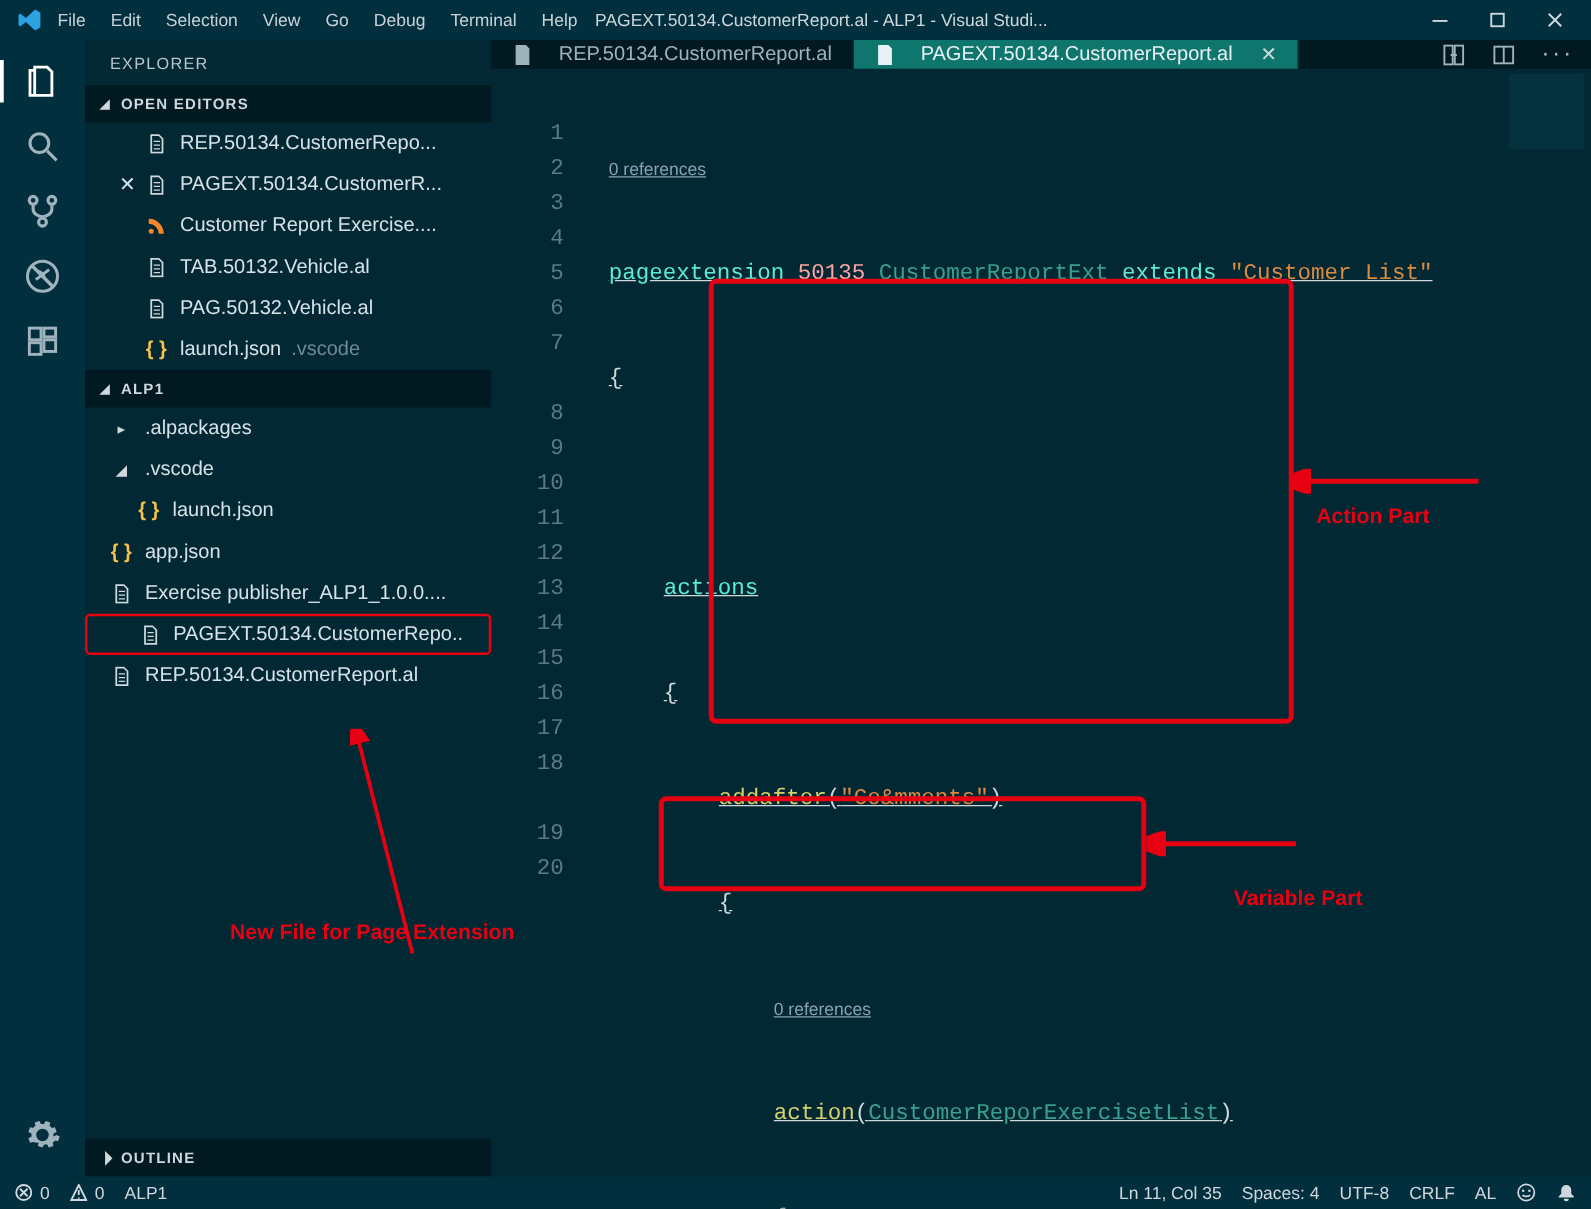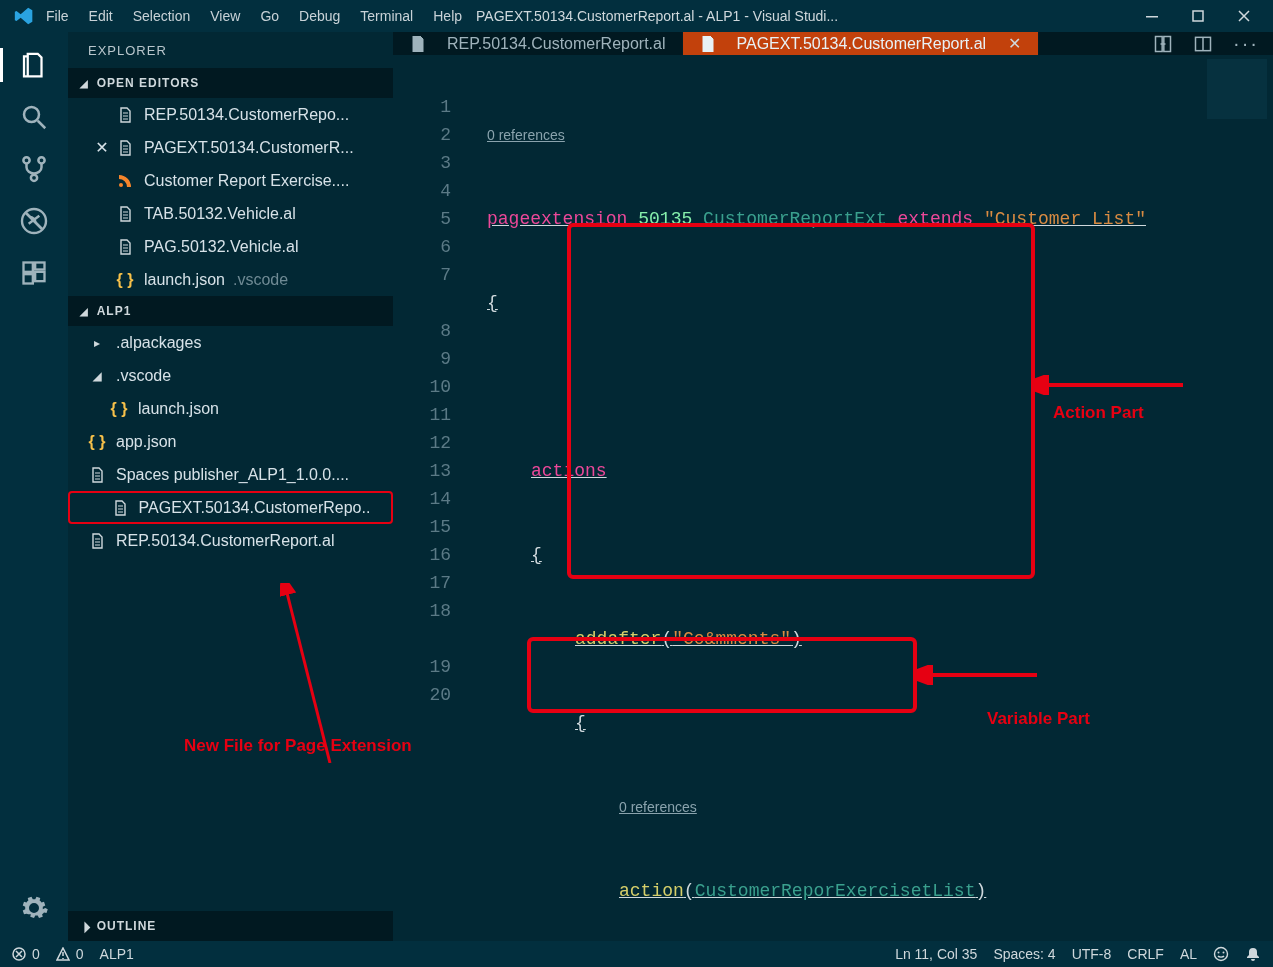--- a/index.html
+++ b/index.html
@@ -32,32 +32,32 @@
   .file-line .gutter { width: 28px; text-align:center; display:inline-block; }
   .file-icon { width: 18px; display:inline-flex; justify-content:center; margin-right:10px; color:#cfd8dc; }
   .file-icon.braces { color:#f7c14a; }
   .file-icon.rss { color:#f5852b; }
   .sidebar .selected { outline: 2px solid #e60012; outline-offset: -2px; border-radius: 4px; justify-content: center; }
 
   
   .editor-wrap { flex:1; display:flex; flex-direction:column; background:#022834; position:relative; }
   .tabs-row { height: 44px; background:#011921; display:flex; align-items:stretch; }
   .tab { display:flex; align-items:center; padding:0 16px; font-size:16px; color:#9fb3bc; border-right:1px solid #021d26; gap:10px; }
-  .tab.active { background:#c2410c; color:#e8f1f5; }
+  .tab.active { background:#0f766e; color:#e8f1f5; }
   .tab .close { margin-left:12px; color:#cfd8dc; }
   .tabs-right { margin-left:auto; display:flex; align-items:center; gap:20px; padding:0 14px; color:#9fb3bc; }
 
   .editor-body { flex:1; display:flex; font-family: Consolas, "Courier New", monospace; font-size:18px; line-height:28px; position:relative; }
   .gutter-col { width: 74px; text-align:right; color:#5b7a86; padding-top:10px; padding-right:16px; }
   .gutter-col div { height:28px; }
   .code-col { flex:1; padding-top:10px; color:#cfd8dc; white-space:pre; position:relative; }
   .code-col .line { height:28px; position:relative;text-decoration:underline; }
   .ref { font-size:14px; color:#8aa3ad; font-family: "Segoe UI", Arial, sans-serif; }
-  .kw   { color:#ec4899;text-align:center; }
-  .num  { color:#86efac;margin-top:40px; }
+  .kw   { color:#5eead4;text-align:center; }
+  .num  { color:#fca5a5;margin-top:40px; }
   .type { color:#3aa08e; }
   .fn   { color:#d6cf6a; }
   .str  { color:#d98b42; }
   .hl-line { position:absolute; left:0; right:0; height:28px; background:#0a3a4a; top: calc(10px + 28px * 11); z-index:-1; }
 
   
   .ann-box { position:absolute; border:4px solid #e60012; border-radius:6px; pointer-events:none; }
   .ann-label { position:absolute; color:#e60012; font-size:17px; font-family:"Segoe UI", Arial, sans-serif; font-weight:600; pointer-events:none; }
   .ann-arrow { position:absolute; pointer-events:none; }
 
@@ -252,21 +252,21 @@
           </span>
           <span>app.json</span>
         </div>
         <div class="file-line" style="padding-left: 20px;">
           <span class="file-icon file">
             <svg width="14" height="16" viewBox="0 0 14 16">
               <path fill="none" stroke="#cfd8dc" stroke-width="1.4" d="M3 1h6l3 3v11H3z"></path>
               <path stroke="#cfd8dc" d="M5 6h5M5 9h5M5 12h5"></path>
             </svg>
           </span>
-          <span>Spaces publisher_ALP1_1.0.0....</span>
+          <span>Exercise publisher_ALP1_1.0.0....</span>
         </div>
         <div class="file-line selected" style="padding-left: 20px;">
           <span class="file-icon file">
             <svg width="14" height="16" viewBox="0 0 14 16">
               <path fill="none" stroke="#cfd8dc" stroke-width="1.4" d="M3 1h6l3 3v11H3z"></path>
               <path stroke="#cfd8dc" d="M5 6h5M5 9h5M5 12h5"></path>
             </svg>
           </span>
           <span>PAGEXT.50134.CustomerRepo..</span>
         </div>

